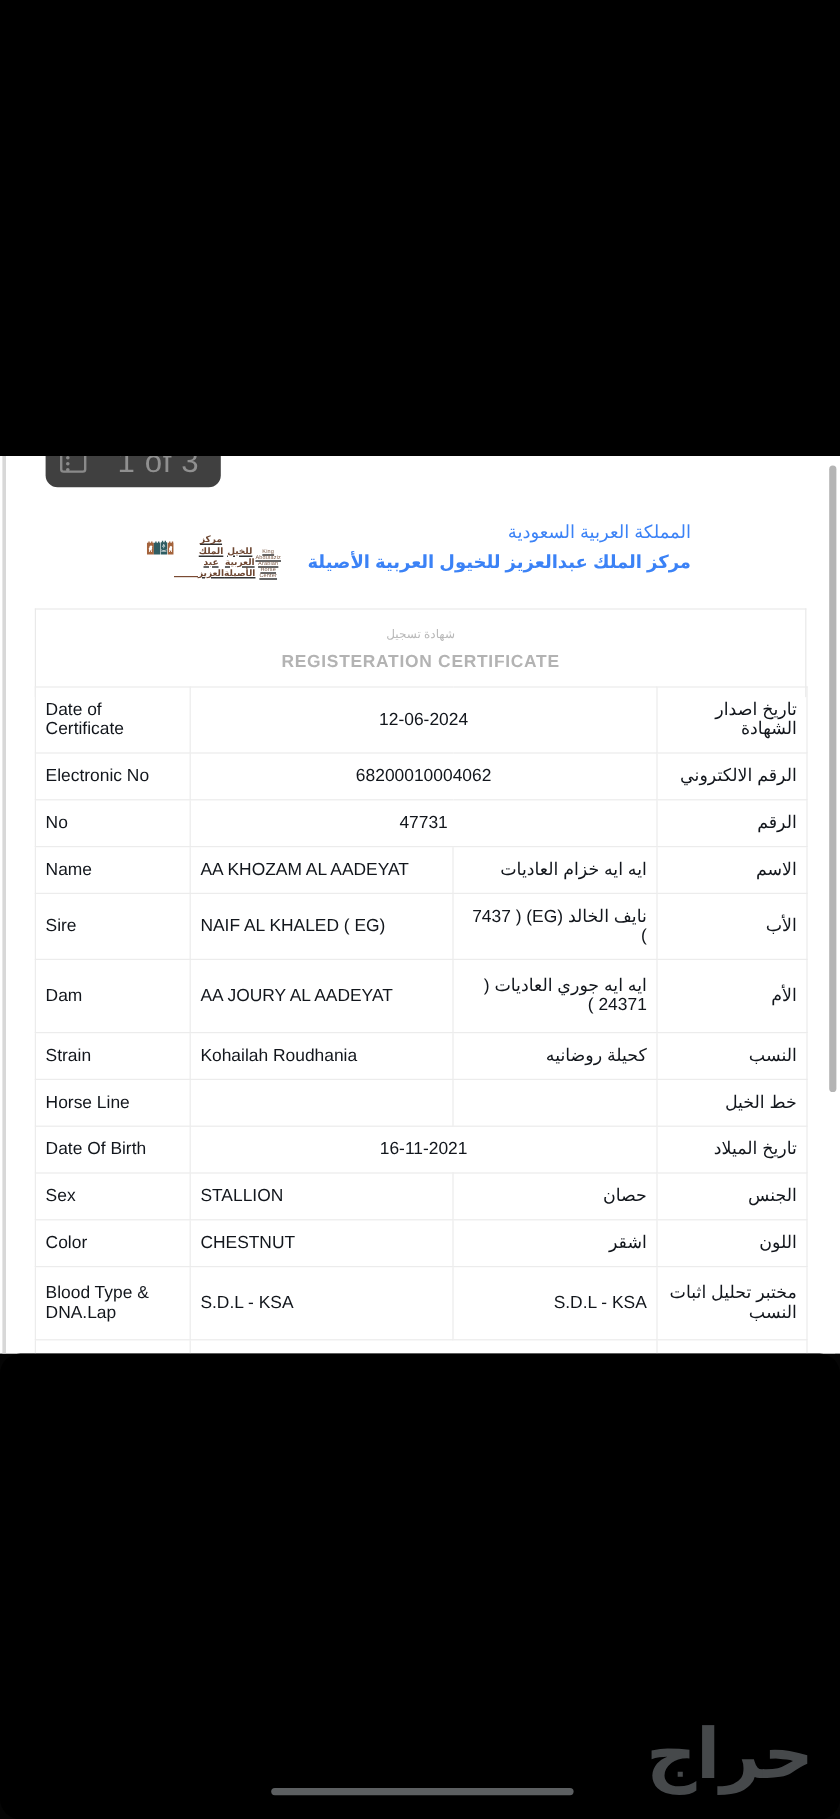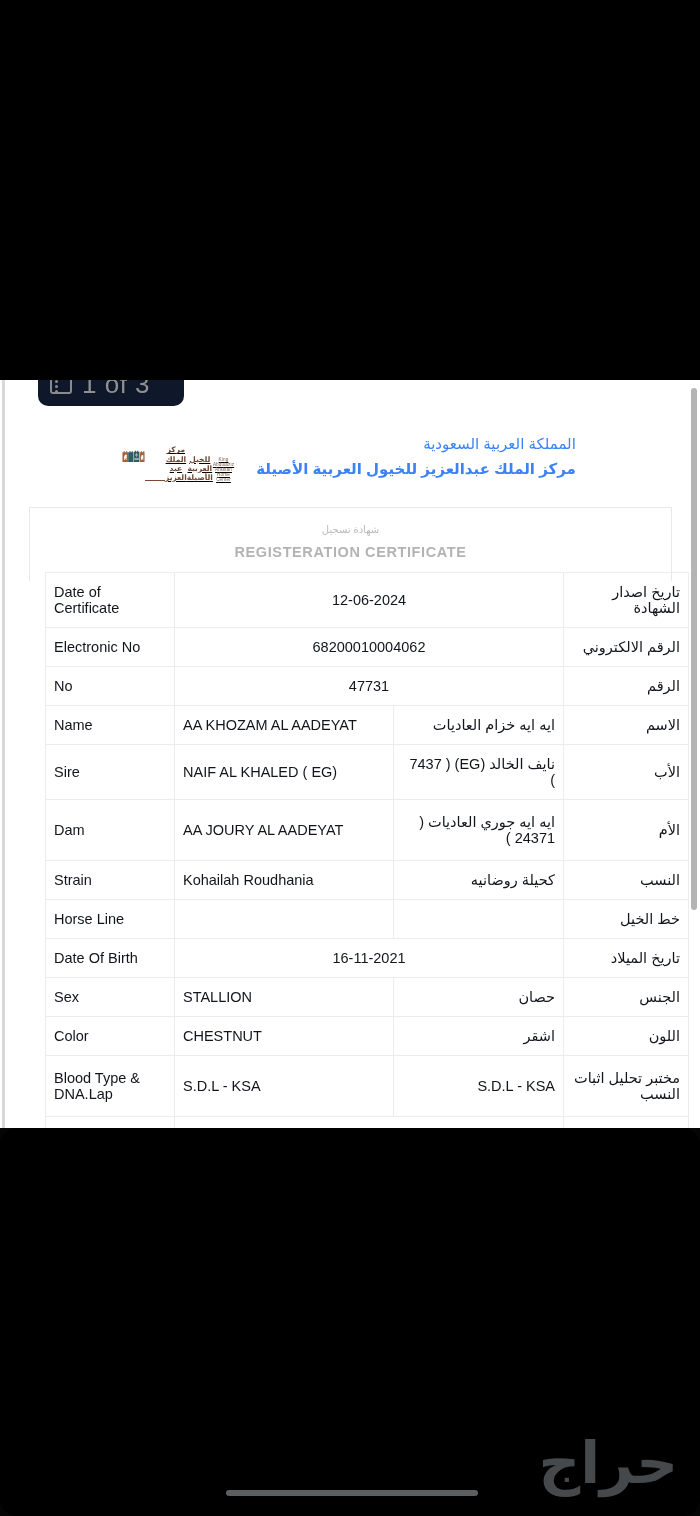--- a/index.html
+++ b/index.html
@@ -59,22 +59,22 @@
   
   .page-chip {
     position: absolute;
     left: 36px;
     top: -18px;
     height: 44px;
     min-width: 146px;
     padding: 0 16px 0 12px;
     display: flex;
     align-items: center;
-    gap: 10px;
-    background: #0f172a;
+    gap: 26px;
+    background: #404040;
     border-radius: 10px;
     z-index: 6;
   }
   .chip-icon {
     width: 22px; height: 19px;
     border: 2px solid #8a8a8a;
     border-radius: 3px;
     position: relative;
     flex: 0 0 auto;
   }
@@ -179,21 +179,21 @@
     font-size: 14.5px;
     color: #b3b3b3;
     font-weight: bold;
     letter-spacing: 0.6px;
     line-height: 1.9;
   }
 
   
   .cert-table {
     position: absolute;
-    left: 43px;
+    left: 27px;
     top: 192px;
     width: 643px;
     border-collapse: collapse;
     table-layout: fixed;
   }
   .cert-table td {
     border: 1px solid #ececec;
     vertical-align: middle;
     padding: 11px 8px;
     color: #12161c;

